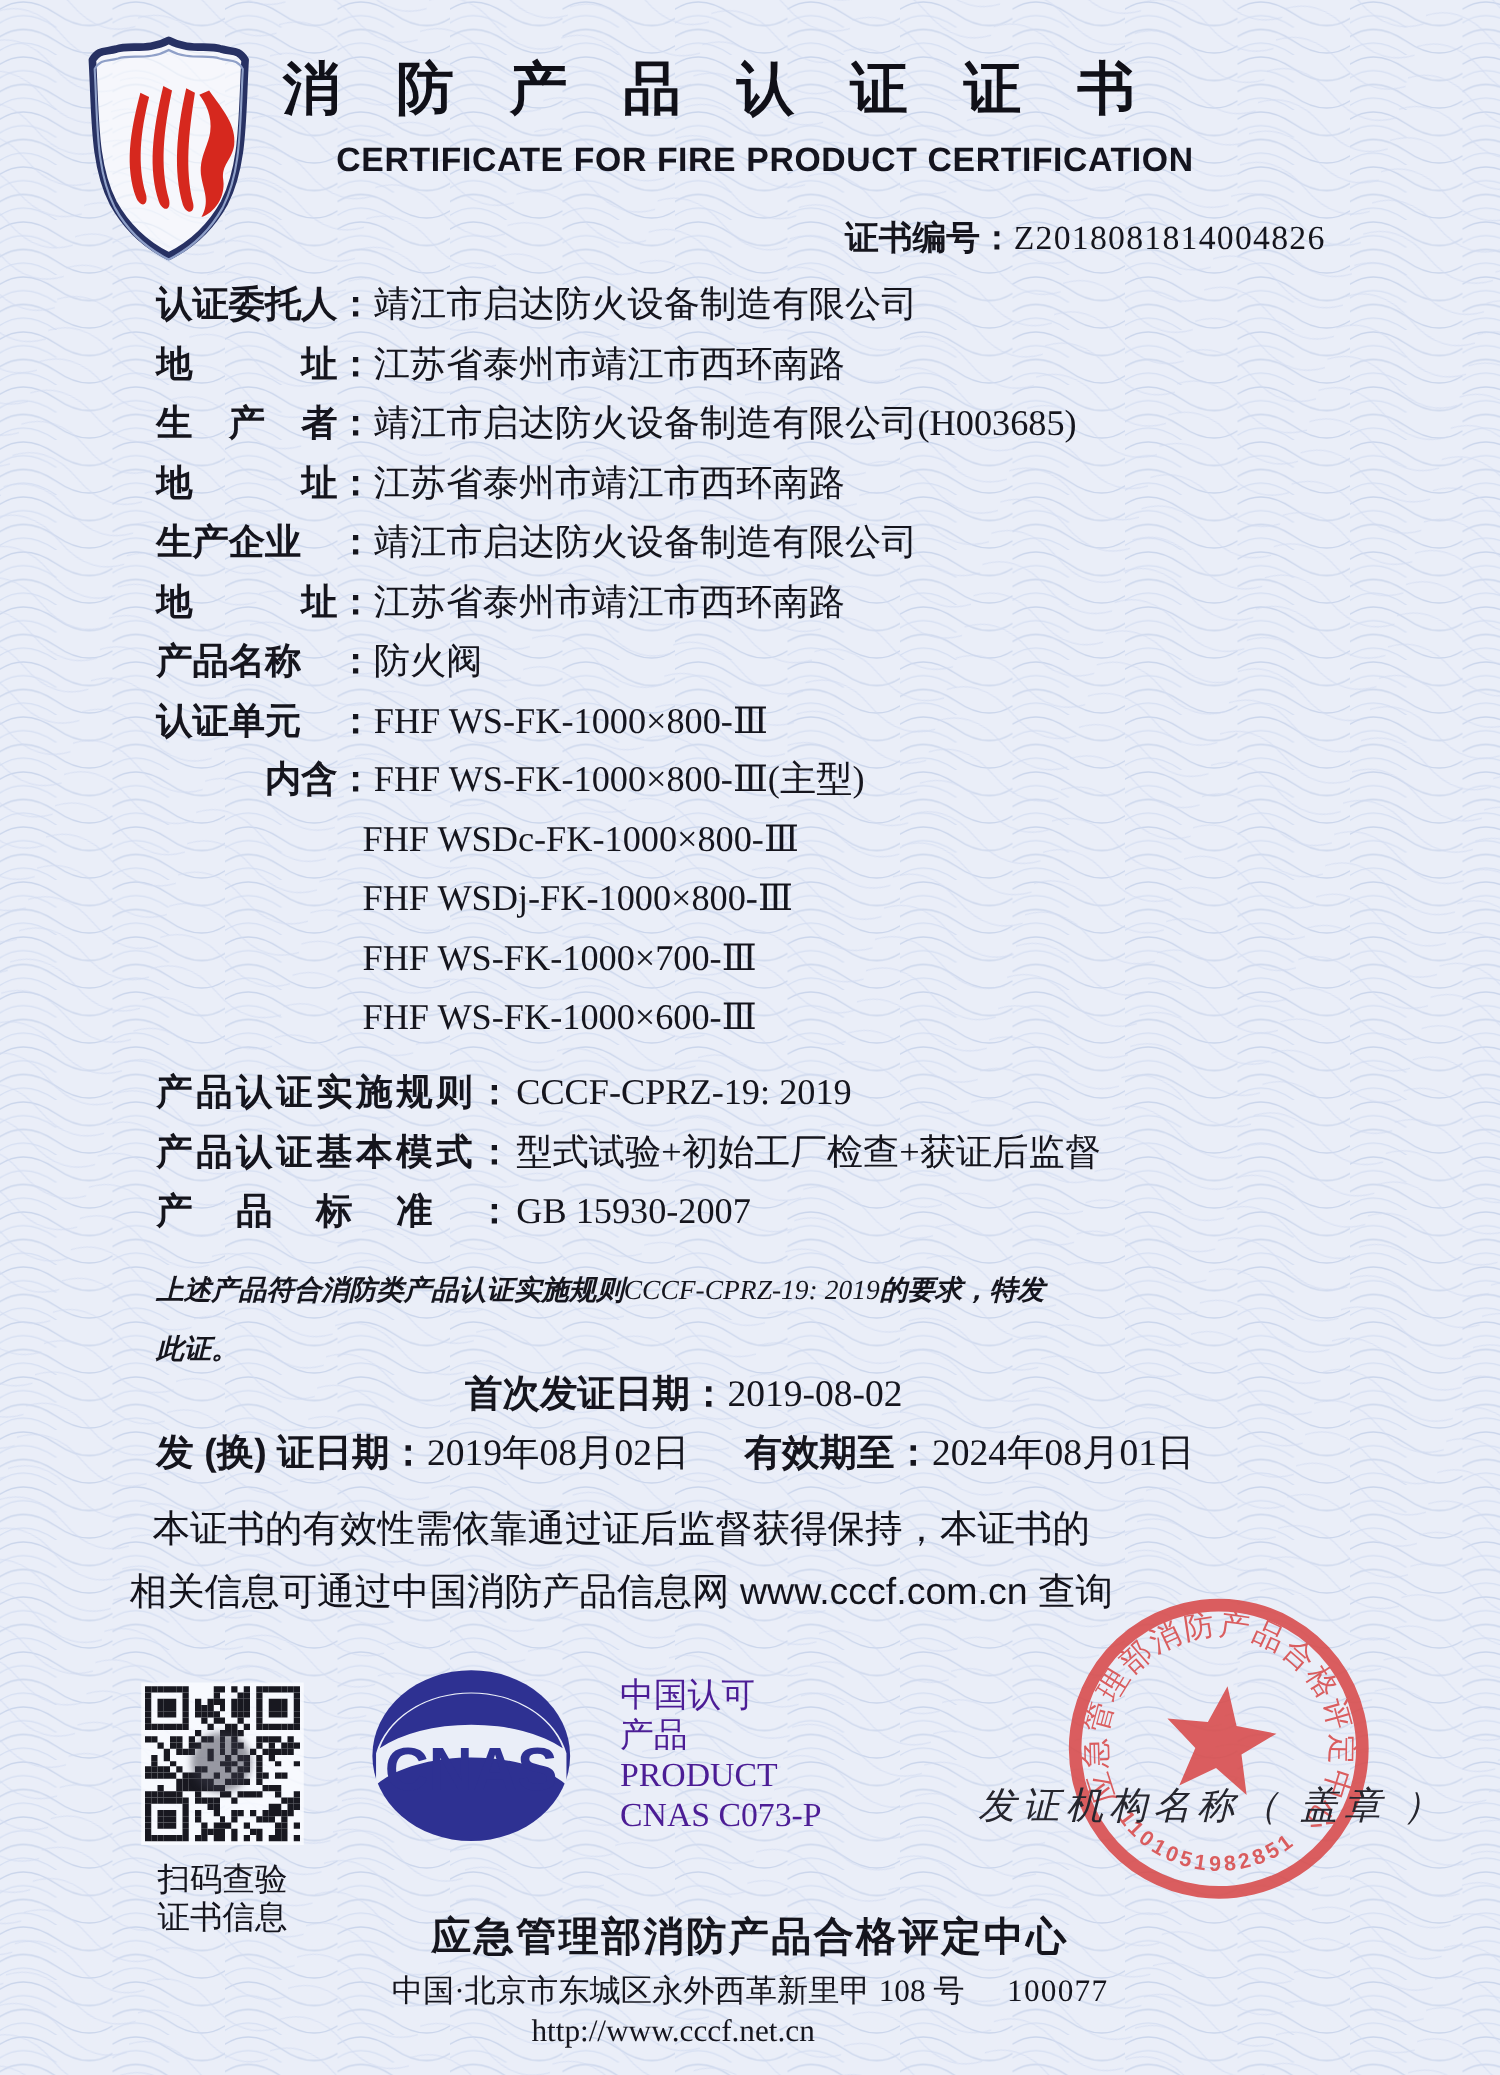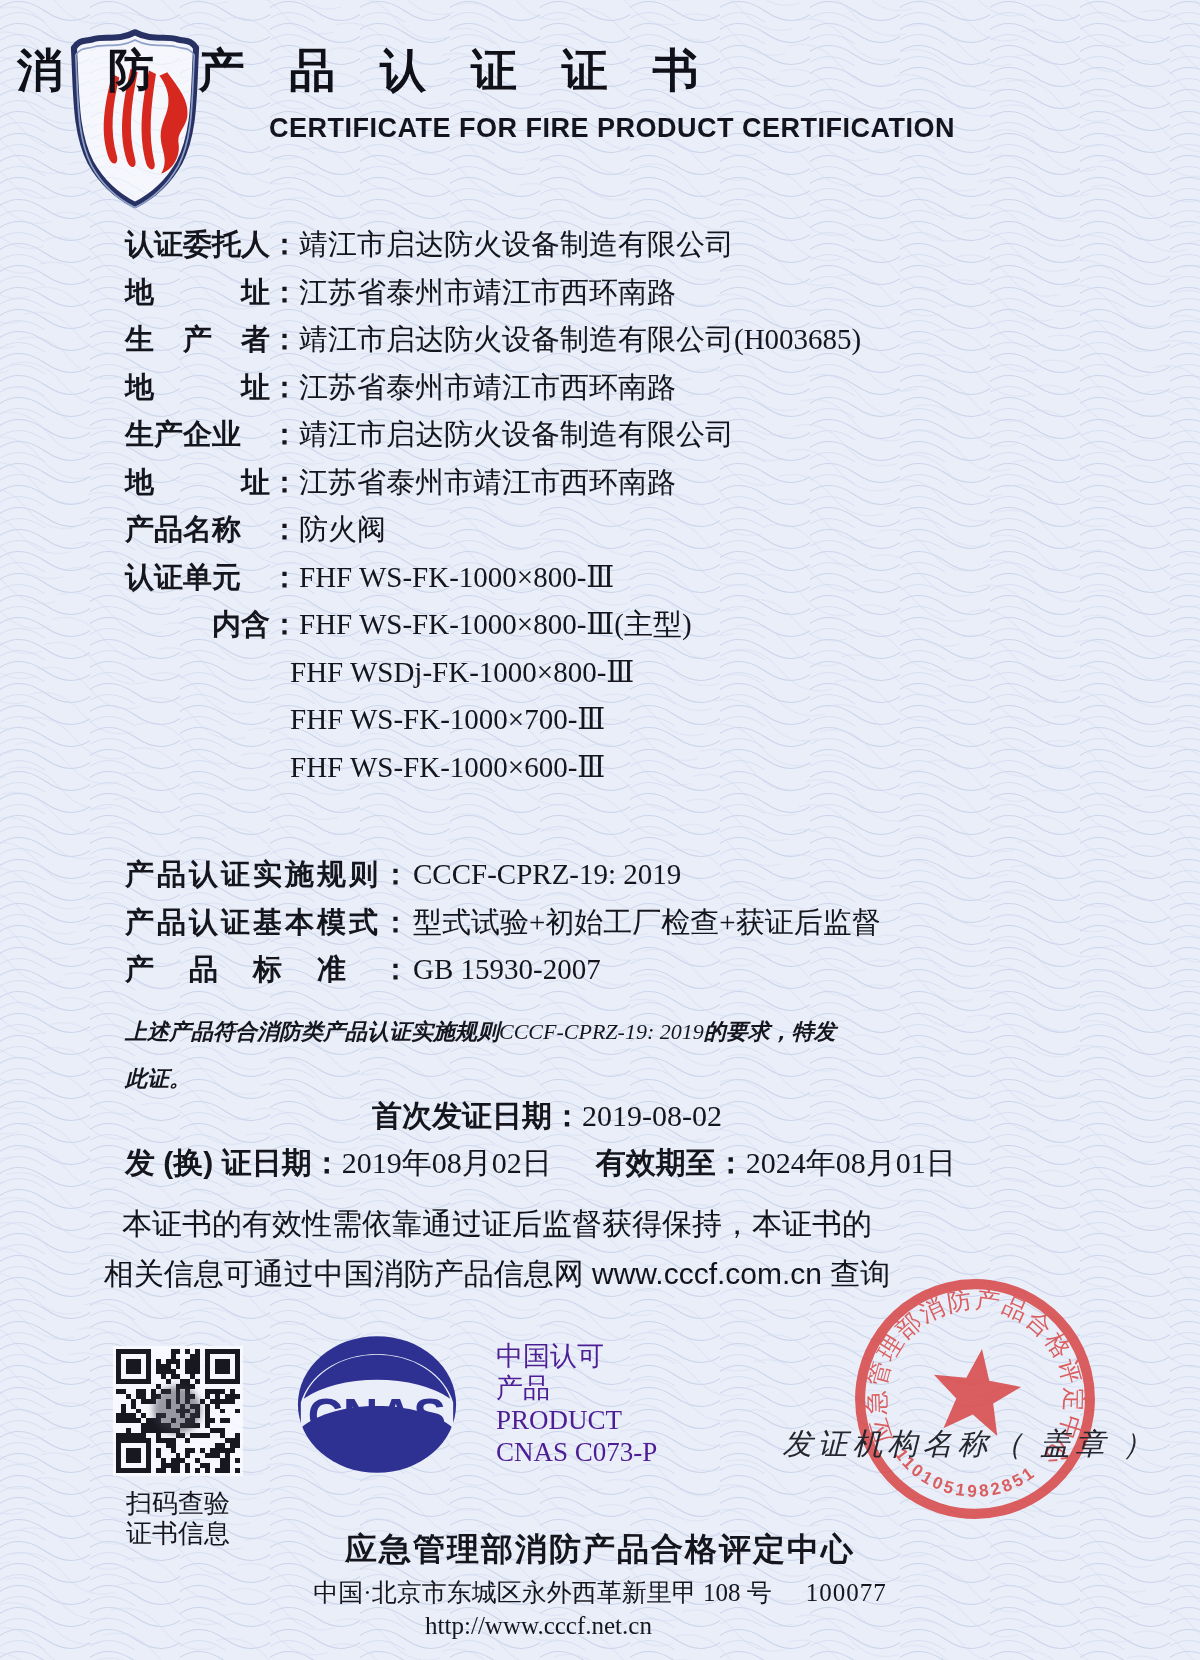--- a/index.html
+++ b/index.html
@@ -5,23 +5,23 @@
   html,body{margin:0;padding:0;}
   .page{position:relative;width:1200px;height:1660px;overflow:hidden;
         background:#e9edf7;color:#15151d;
         font-family:"Liberation Serif","DejaVu Serif",serif;}
   .bg{position:absolute;left:0;top:0;width:100%;height:100%;}
   .abs{position:absolute;}
   .serif{font-family:"Liberation Serif","DejaVu Serif",serif;}
 
   .logo{left:46px;top:20px;width:178px;height:192px;}
 
-  .title{left:0;top:40px;width:1150px;text-align:left;
+  .title{left:0;top:40px;width:1150px;text-align:center;
          font-family:"Liberation Sans","DejaVu Sans",sans-serif;
-         font-size:46px;font-weight:700;letter-spacing:16px;color:#101018;padding-left:17px;}
+         font-size:46px;font-weight:700;letter-spacing:16px;color:#101018;}
   .subtitle{left:0;top:113px;width:1150px;text-align:center;
             font-family:"Liberation Sans","DejaVu Sans",sans-serif;
             font-size:27px;font-weight:600;letter-spacing:.5px;color:#14141e;padding-left:37px;}
   .certno{left:676px;top:172px;font-size:27px;}
   .certno .lbl{font-weight:700;}
   .certno .num{font-family:"Liberation Serif","DejaVu Serif",serif;letter-spacing:1px;}
 
   .fields{left:125px;top:221px;right:40px;}
   .row{height:47.5px;line-height:47.5px;white-space:nowrap;font-size:29px;}
   .row .lbl{font-family:"Liberation Sans","DejaVu Sans",sans-serif;font-weight:700;}
@@ -102,31 +102,35 @@
     <path d="M74,62 C64,100 60,130 70,158 C74,168 82,166 79,155 C71,128 74,98 82,66 Z" fill="#d6281e"></path>
     <path d="M95,56 C85,98 81,132 91,162 C95,172 103,170 100,159 C92,130 95,98 103,60 Z" fill="#d6281e"></path>
     <path d="M116,58 C107,98 104,134 113,165 C117,175 125,172 122,162 C115,132 118,100 124,62 Z" fill="#d6281e"></path>
     <path d="M137,60 C150,78 162,92 160,110 C158,124 148,128 150,142 C152,158 142,172 130,176
              C138,162 132,152 130,140 C127,122 136,112 138,98 C140,84 134,72 128,64 Z" fill="#d6281e"></path>
   </svg>
 
   <div class="abs title">消 防 产 品 认 证 证 书</div>
   <div class="abs subtitle">CERTIFICATE FOR FIRE PRODUCT CERTIFICATION</div>
 
+  <div class="abs certno">
+    <span class="lbl">证书编号：</span><span class="num">Z2018081814004826</span>
+  </div>
 
   <div class="abs fields">
     <div class="row"><span class="lbl">认证委托人：</span><span class="val">靖江市启达防火设备制造有限公司</span></div>
     <div class="row"><span class="lbl">地　　　址：</span><span class="val">江苏省泰州市靖江市西环南路</span></div>
     <div class="row"><span class="lbl">生　产　者：</span><span class="val">靖江市启达防火设备制造有限公司(H003685)</span></div>
     <div class="row"><span class="lbl">地　　　址：</span><span class="val">江苏省泰州市靖江市西环南路</span></div>
     <div class="row"><span class="lbl">生产企业　：</span><span class="val">靖江市启达防火设备制造有限公司</span></div>
     <div class="row"><span class="lbl">地　　　址：</span><span class="val">江苏省泰州市靖江市西环南路</span></div>
     <div class="row"><span class="lbl">产品名称　：</span><span class="val">防火阀</span></div>
     <div class="row"><span class="lbl">认证单元　：</span><span class="val">FHF WS-FK-1000×800-Ⅲ</span></div>
     <div class="row"><span class="lbl">　　　内含：</span><span class="val">FHF WS-FK-1000×800-Ⅲ(主型)</span></div>
+    <div class="row model"><span class="val">FHF WSDc-FK-1000×800-Ⅲ</span></div>
     <div class="row model"><span class="val">FHF WSDj-FK-1000×800-Ⅲ</span></div>
     <div class="row model"><span class="val">FHF WS-FK-1000×700-Ⅲ</span></div>
     <div class="row model"><span class="val">FHF WS-FK-1000×600-Ⅲ</span></div>
   </div>
 
   <div class="abs rules">
     <div class="row"><span class="lbl">产品认证实施规则：</span><span class="val">CCCF-CPRZ-19: 2019</span></div>
     <div class="row"><span class="lbl">产品认证基本模式：</span><span class="val">型式试验+初始工厂检查+获证后监督</span></div>
     <div class="row"><span class="lbl">产　品　标　准　：</span><span class="val">GB 15930-2007</span></div>
   </div>

